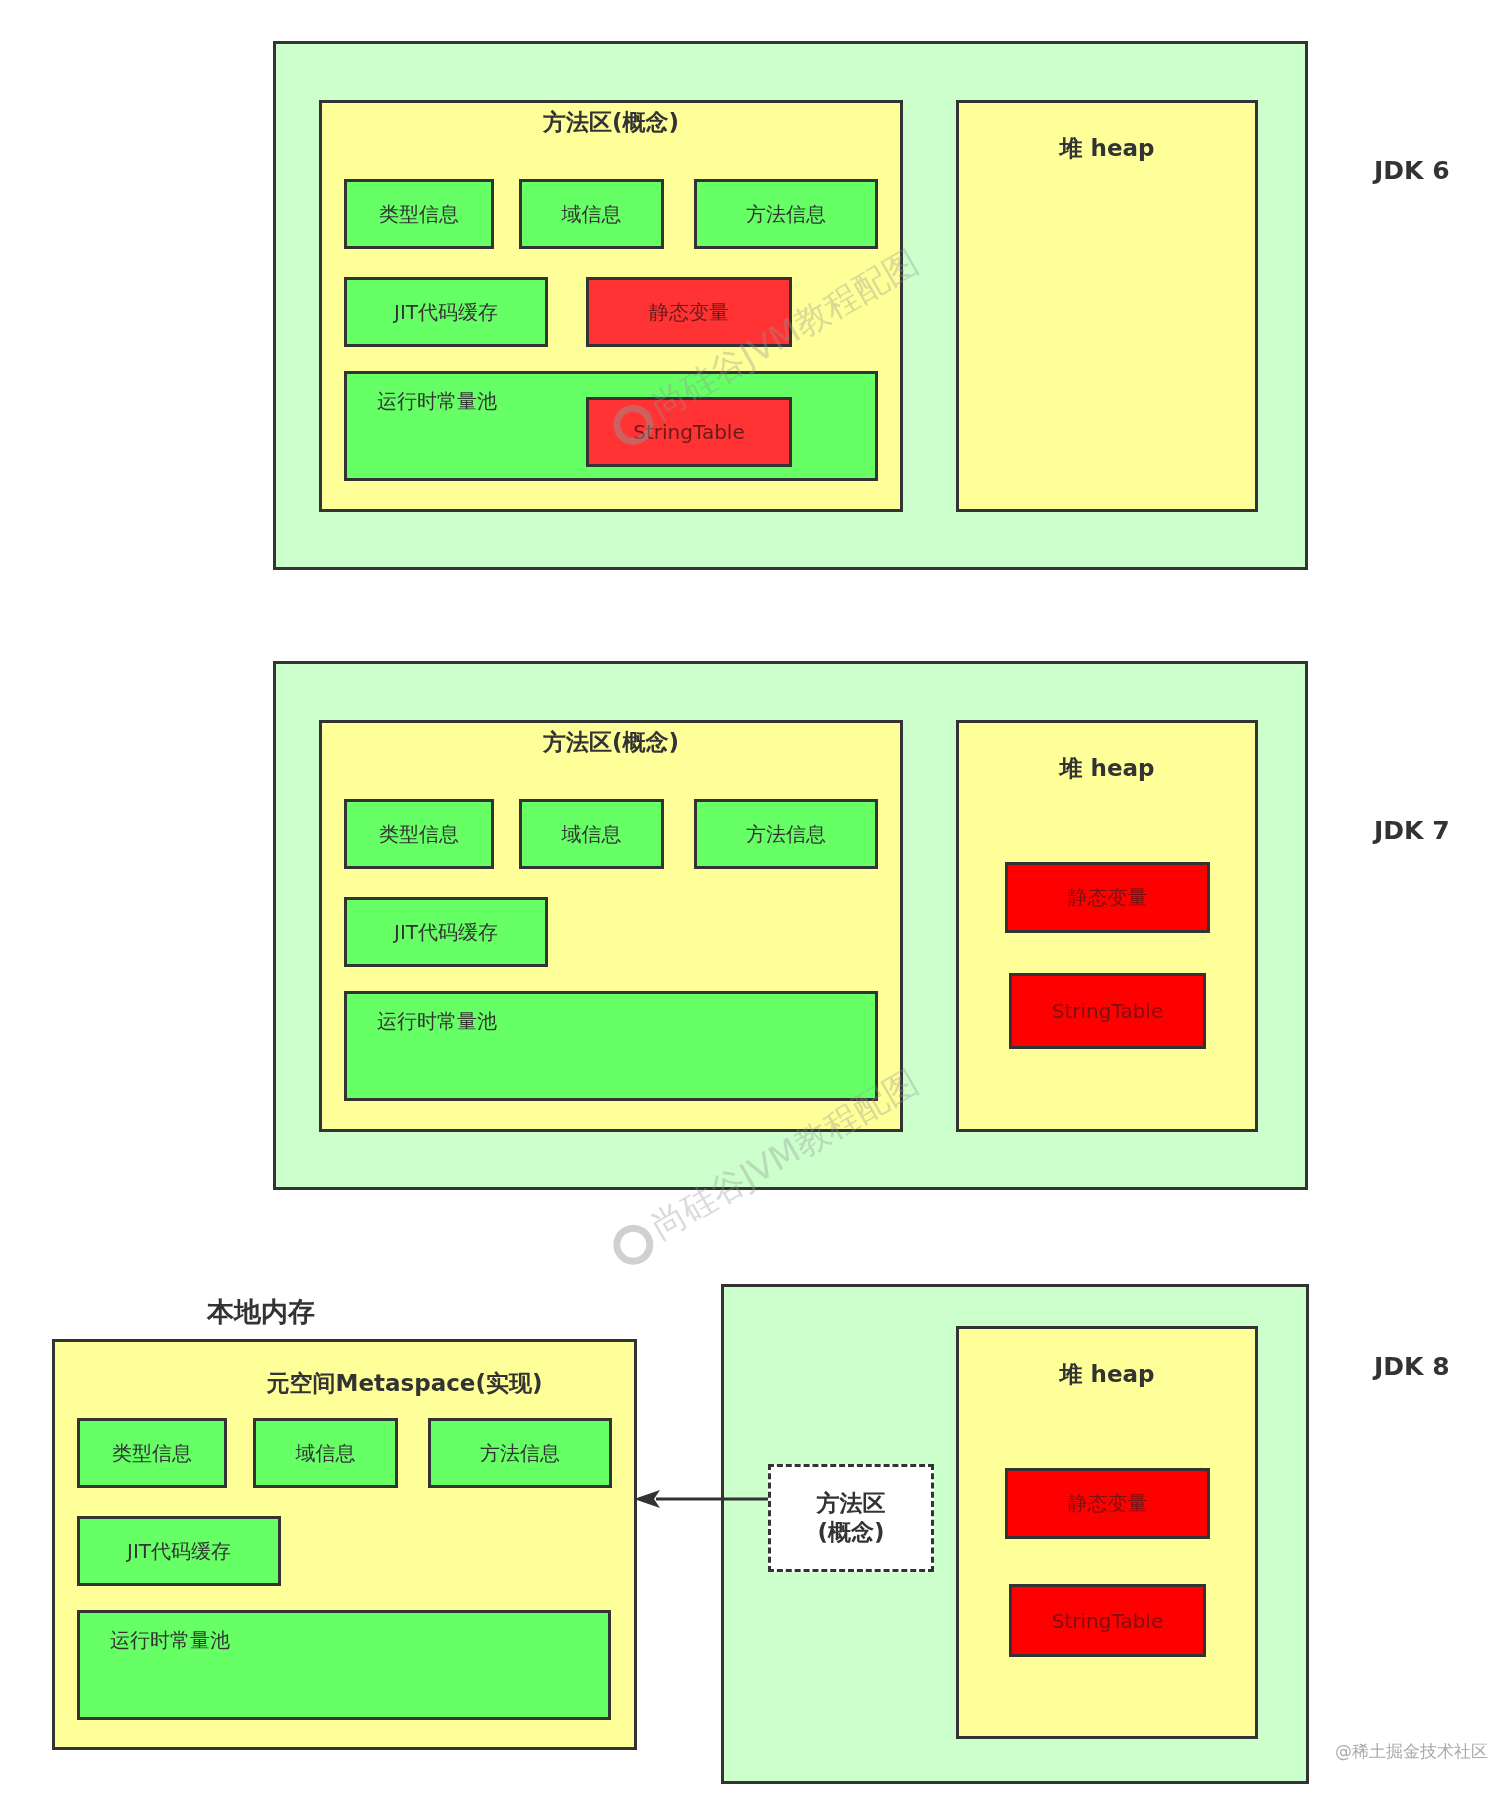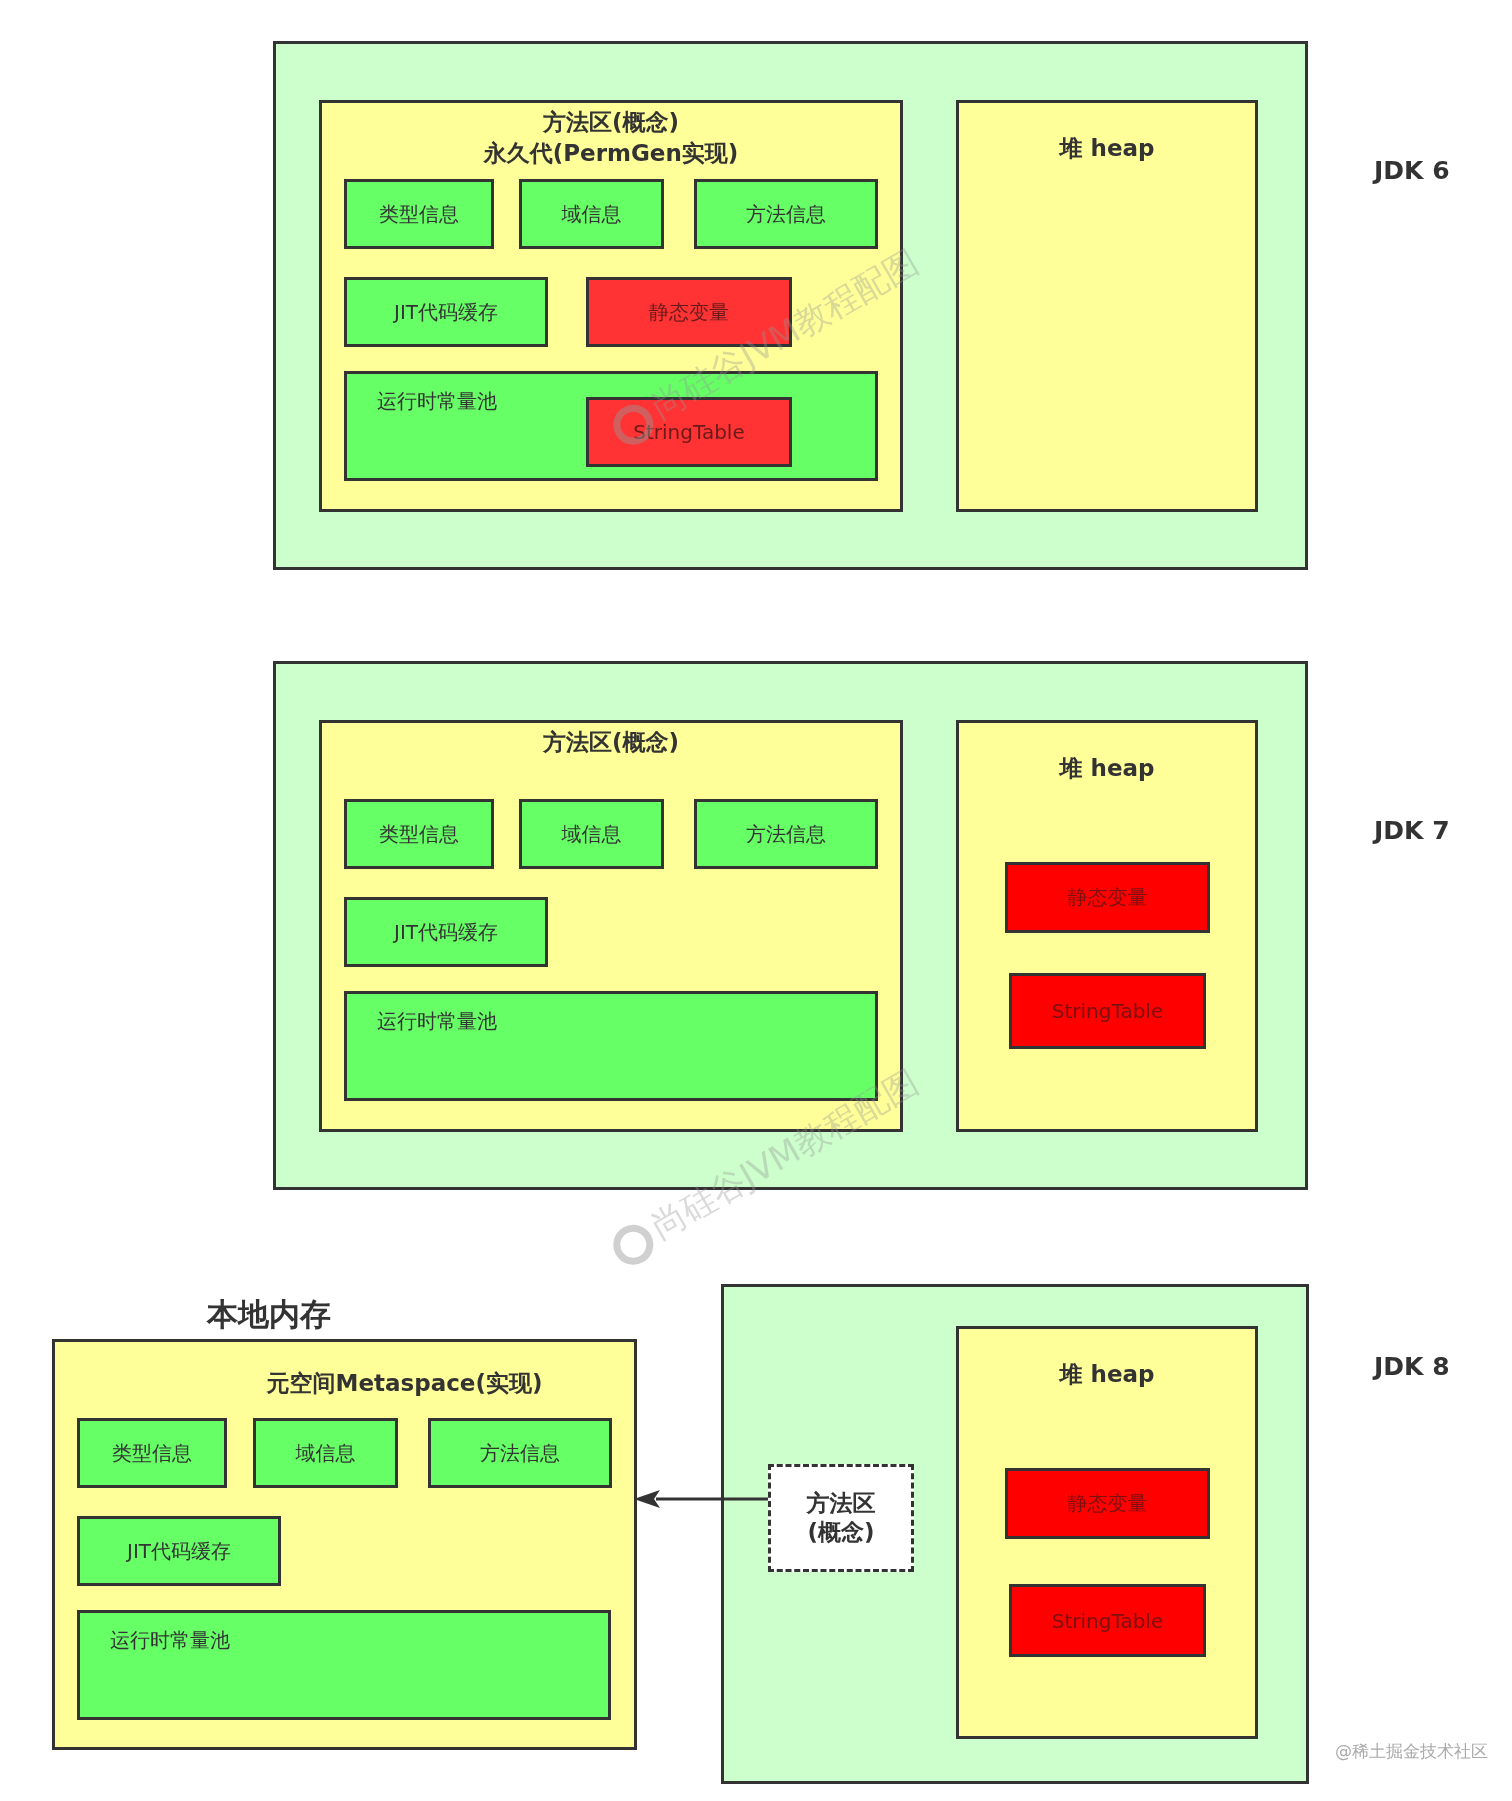--- a/index.html
+++ b/index.html
@@ -13,30 +13,29 @@
   .red { background:#ff0000; display:flex; align-items:center; justify-content:center; font-size:20px; color:#7a1010; }
   .pool-label { position:absolute; left:30px; top:14px; font-size:20px; color:#333333; }
   .title { position:absolute; left:0; right:0; text-align:center; font-weight:bold; font-size:23px; color:#333333; line-height:31px; }
   .jdk { position:absolute; font-weight:bold; font-size:25px; color:#333333; }
   .dashed { position:absolute; box-sizing:border-box; border:3px dashed #333333; background:#ffffff;
             display:flex; flex-direction:column; align-items:center; justify-content:center;
             font-weight:bold; font-size:23px; color:#333333; line-height:29px; }
   .watermark { position:absolute; font-size:34px; color:rgba(150,150,150,0.35); transform:rotate(-30deg); transform-origin:left center; white-space:nowrap; }
   .wm-logo { display:inline-block; width:40px; height:40px; border-radius:50%; border:7px solid rgba(150,150,150,0.45); box-sizing:border-box; vertical-align:middle; margin-right:6px; }
   .footer { position:absolute; right:24px; top:1740px; font-size:17px; color:#aaaaaa; }
-  .local-label { position:absolute; font-weight:bold; font-size:31px; color:#333333; }
+  .local-label { position:absolute; font-weight:bold; font-size:27px; color:#333333; }
 </style>
 </head>
 <body>
 
 <div class="box outer" style="left:273px;top:41px;width:1035px;height:529px;"></div>
 <div class="box yellow" style="left:319px;top:100px;width:584px;height:412px;">
   <div class="title" style="top:4px;">
     <div>方法区(概念)</div>
-    <div>永久代(PermGen实现)</div>
   </div>
 </div>
 <div class="box green" style="left:344px;top:179px;width:150px;height:70px;">
     <span>类型信息</span>
   </div>
 <div class="box green" style="left:519px;top:179px;width:145px;height:70px;">
     <span>域信息</span>
   </div>
 <div class="box green" style="left:694px;top:179px;width:184px;height:70px;">
     <span>方法信息</span>
@@ -121,21 +120,21 @@
 <div class="box yellow" style="left:956px;top:1326px;width:302px;height:413px;">
   <div class="title" style="top:30px;">堆 heap</div>
 </div>
 <div class="box red" style="left:1005px;top:1468px;width:205px;height:71px;">
     <span>静态变量</span>
   </div>
 <div class="box red" style="left:1009px;top:1584px;width:197px;height:73px;">
     <span>StringTable</span>
   </div>
 
-<div class="dashed" style="left:768px;top:1464px;width:146px;height:108px;">
+<div class="dashed" style="left:768px;top:1464px;width:166px;height:108px;">
   <div>方法区</div>
   <div>(概念)</div>
 </div>
 
 <svg style="position:absolute;left:630px;top:1485px;" width="142" height="30" viewBox="0 0 142 30">
   <line x1="138" y1="14" x2="26" y2="14" stroke="#333333" stroke-width="3"></line>
   <polygon points="4,14 30,5 24,14 30,23" fill="#333333"></polygon>
 </svg>
 
 <div class="jdk" style="left:1374px;top:1352px;">JDK 8</div>

